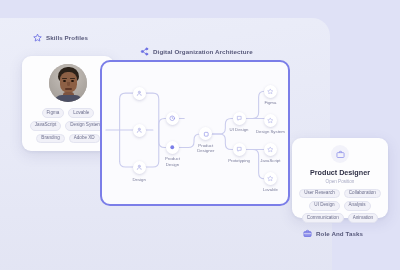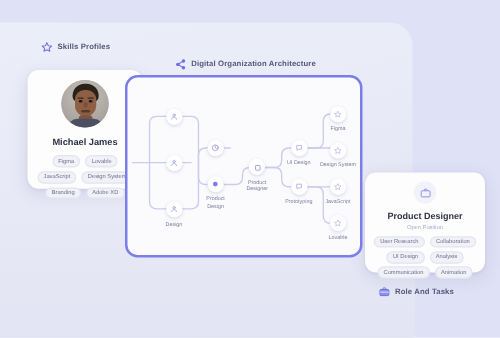--- a/index.html
+++ b/index.html
@@ -238,21 +238,20 @@
         <div class="av-face"></div>
       <div class="av-brow1"></div>
         <div class="av-brow2"></div>
       <div class="av-eye1"></div>
         <div class="av-eye2"></div>
       <div class="av-nose"></div>
         <div class="av-mouth"></div>
       <div class="av-neck"></div>
         <div class="av-body"></div>
     </div>
-    <div class="profile-name">Michael James</div>
     <div class="tag-grid" id="profile-tags">
         <span class="tag">Figma</span>
         <span class="tag">Lovable</span>
         <span class="tag">JavaScript</span>
         <span class="tag">Design System</span>
         <span class="tag">Branding</span>
         <span class="tag">Adobe XD</span>
       </div>
   </div>
 

